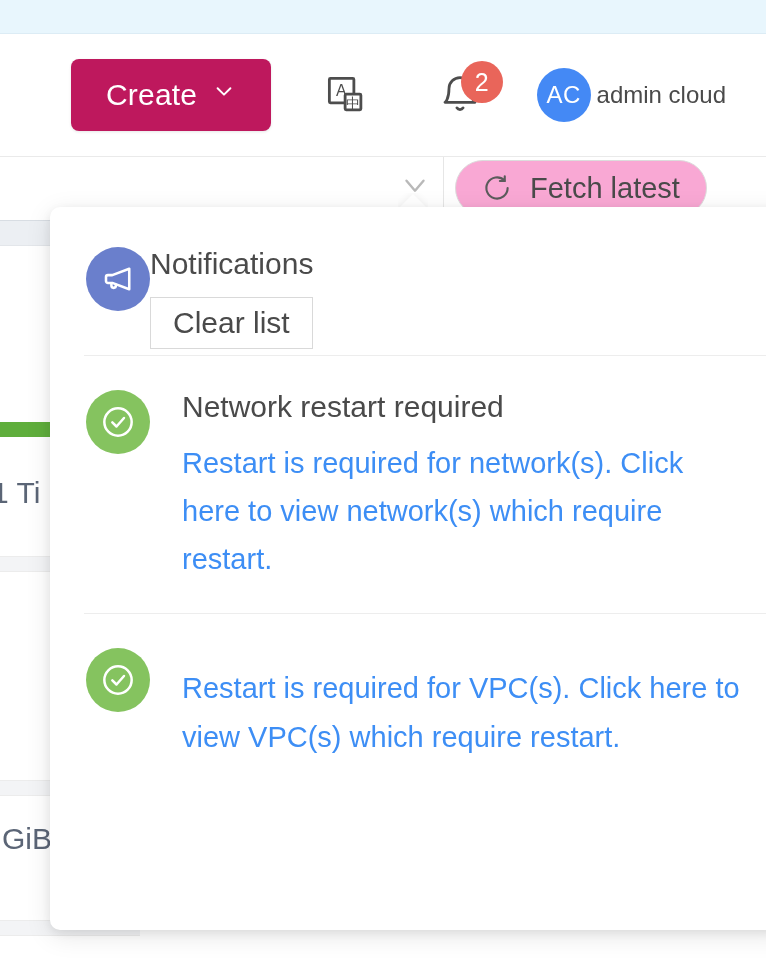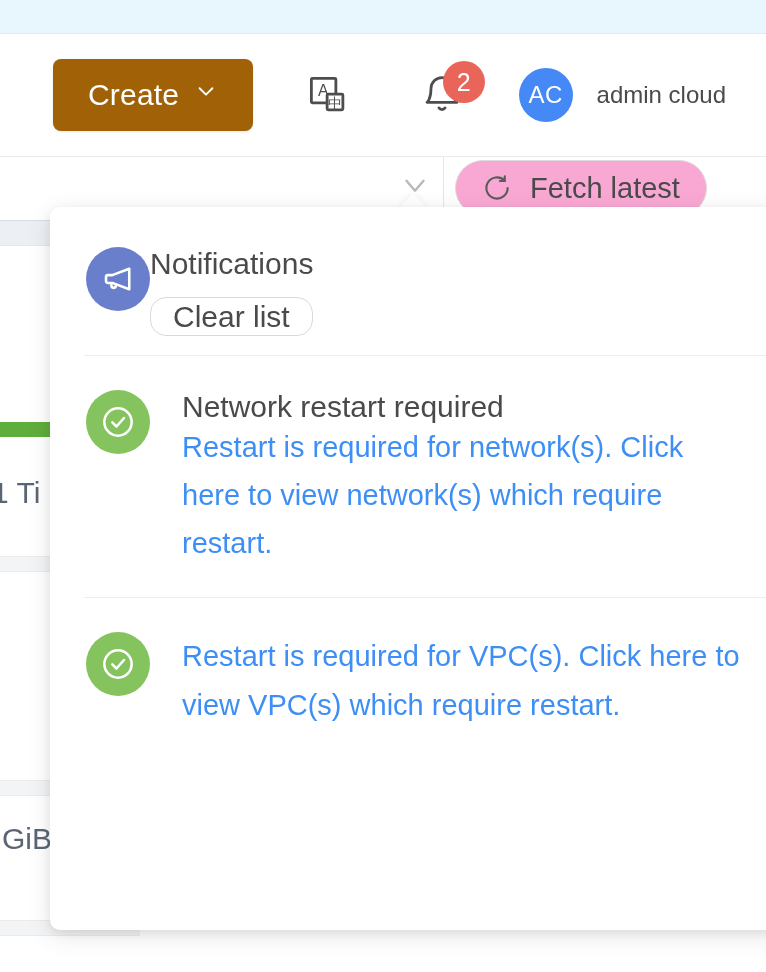--- a/index.html
+++ b/index.html
@@ -45,21 +45,21 @@
     top: 34px;
     height: 122px;
     display: flex;
     align-items: center;
     gap: 0px;
   }
 
   .create-btn {
     width: 200px;
     height: 72px;
-    background: #a16207;
+    background: #be185d;
     color: #ffffff;
     border: none;
     border-radius: 8px;
     font-size: 30px;
     font-family: "Liberation Sans", sans-serif;
     display: flex;
     align-items: center;
     justify-content: center;
     gap: 16px;
     cursor: pointer;
@@ -101,21 +101,21 @@
     align-items: center;
     justify-content: center;
     font-family: "Liberation Sans", sans-serif;
     box-sizing: border-box;
     padding: 0 6px;
   }
 
   .user-block {
     display: flex;
     align-items: center;
-    gap: 24px;
+    gap: 6px;
     margin-left: 42px;
     cursor: pointer;
   }
   .avatar {
     width: 54px; height: 54px;
     border-radius: 50%;
     background: #4489f5;
     color: #ffffff;
     font-size: 24px;
     display: flex;
@@ -268,24 +268,24 @@
   .notif-head-body {
     padding-top: 2px;
   }
   .notif-head-title {
     font-size: 30px;
     color: #4a4a4a;
     line-height: 1;
   }
   .clear-btn {
     margin-top: 18px;
-    height: 39px;
+    height: 52px;
     padding: 0 22px;
     border: 1px solid #d9d9d9;
-    border-radius: 16px;
+    border-radius: 0;
     background: #ffffff;
     font-size: 30px;
     font-family: "Liberation Sans", sans-serif;
     color: #4a4a4a;
     cursor: pointer;
     display: inline-flex;
     align-items: center;
   }
 
   .notif-sep {
@@ -306,20 +306,21 @@
     padding-top: 0px;
     padding-right: 10px;
   }
   .notif-title {
     font-size: 30px;
     color: #4a4a4a;
     line-height: 1.1;
     white-space: nowrap;
   }
   .notif-desc {
+    margin-top: 16px;
     font-size: 29px;
     color: #3d8ef5;
     line-height: 1.66;
     max-width: 560px;
   }
 </style>
 </head>
 <body>
 
 <div id="root">

